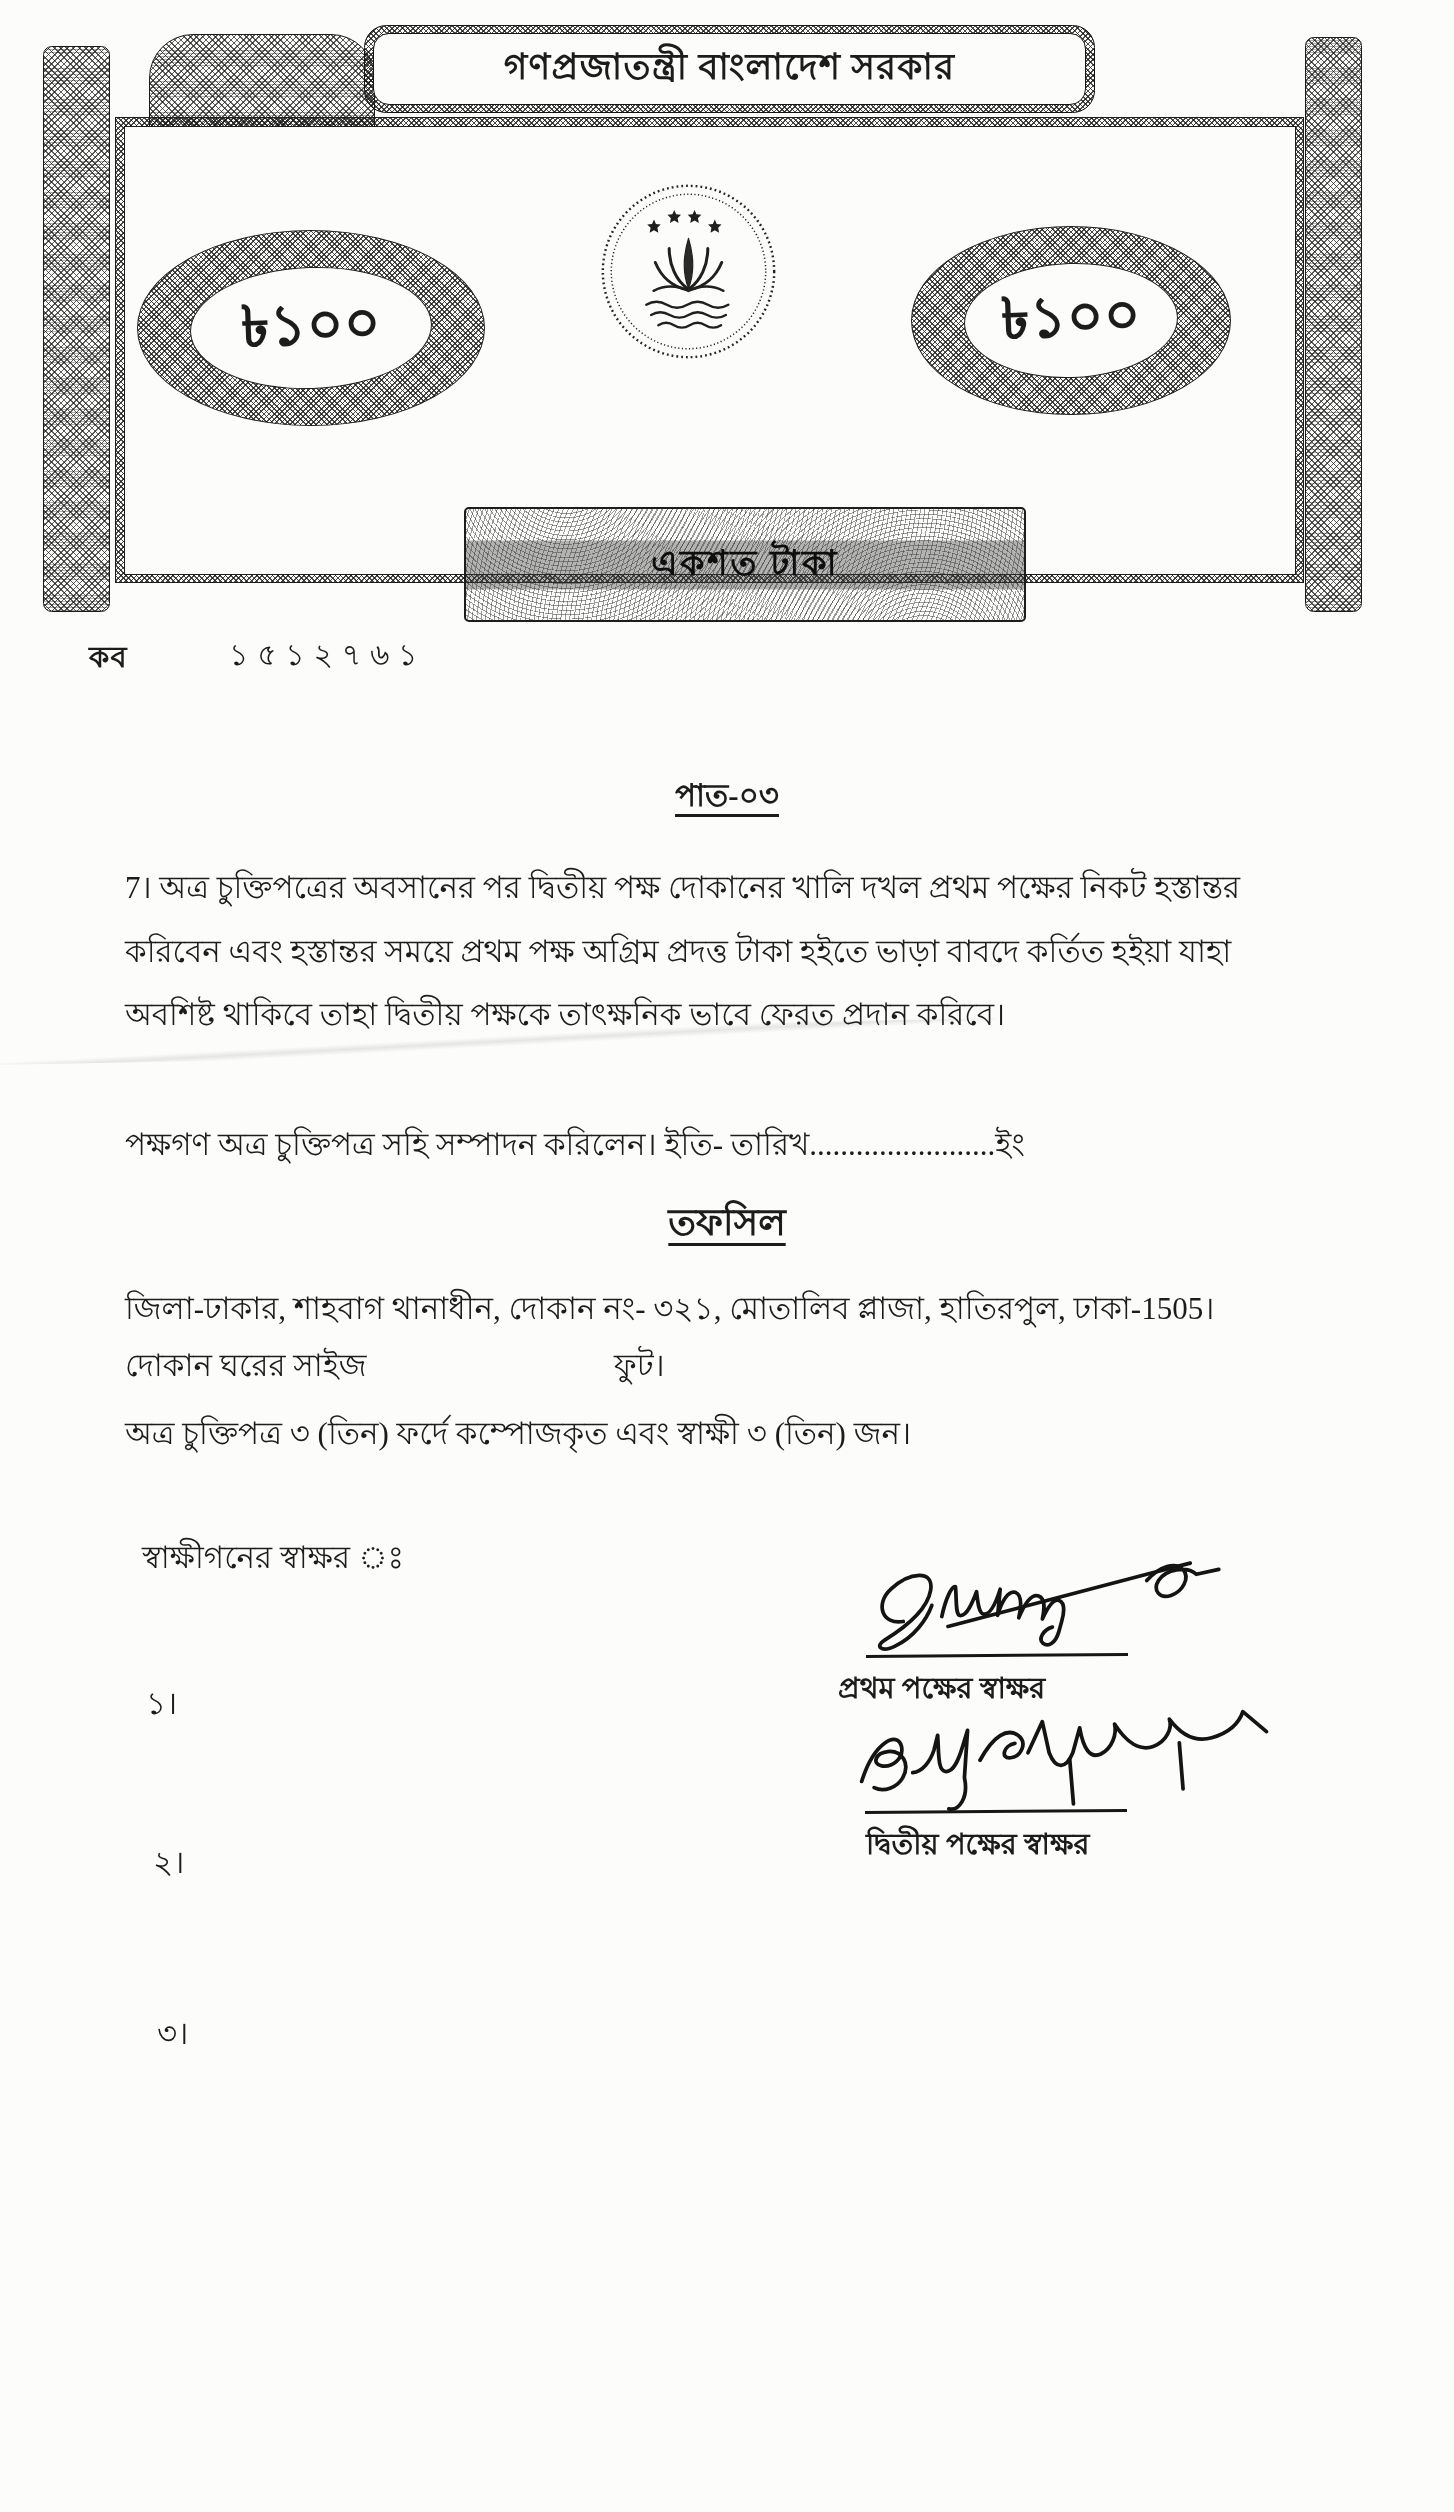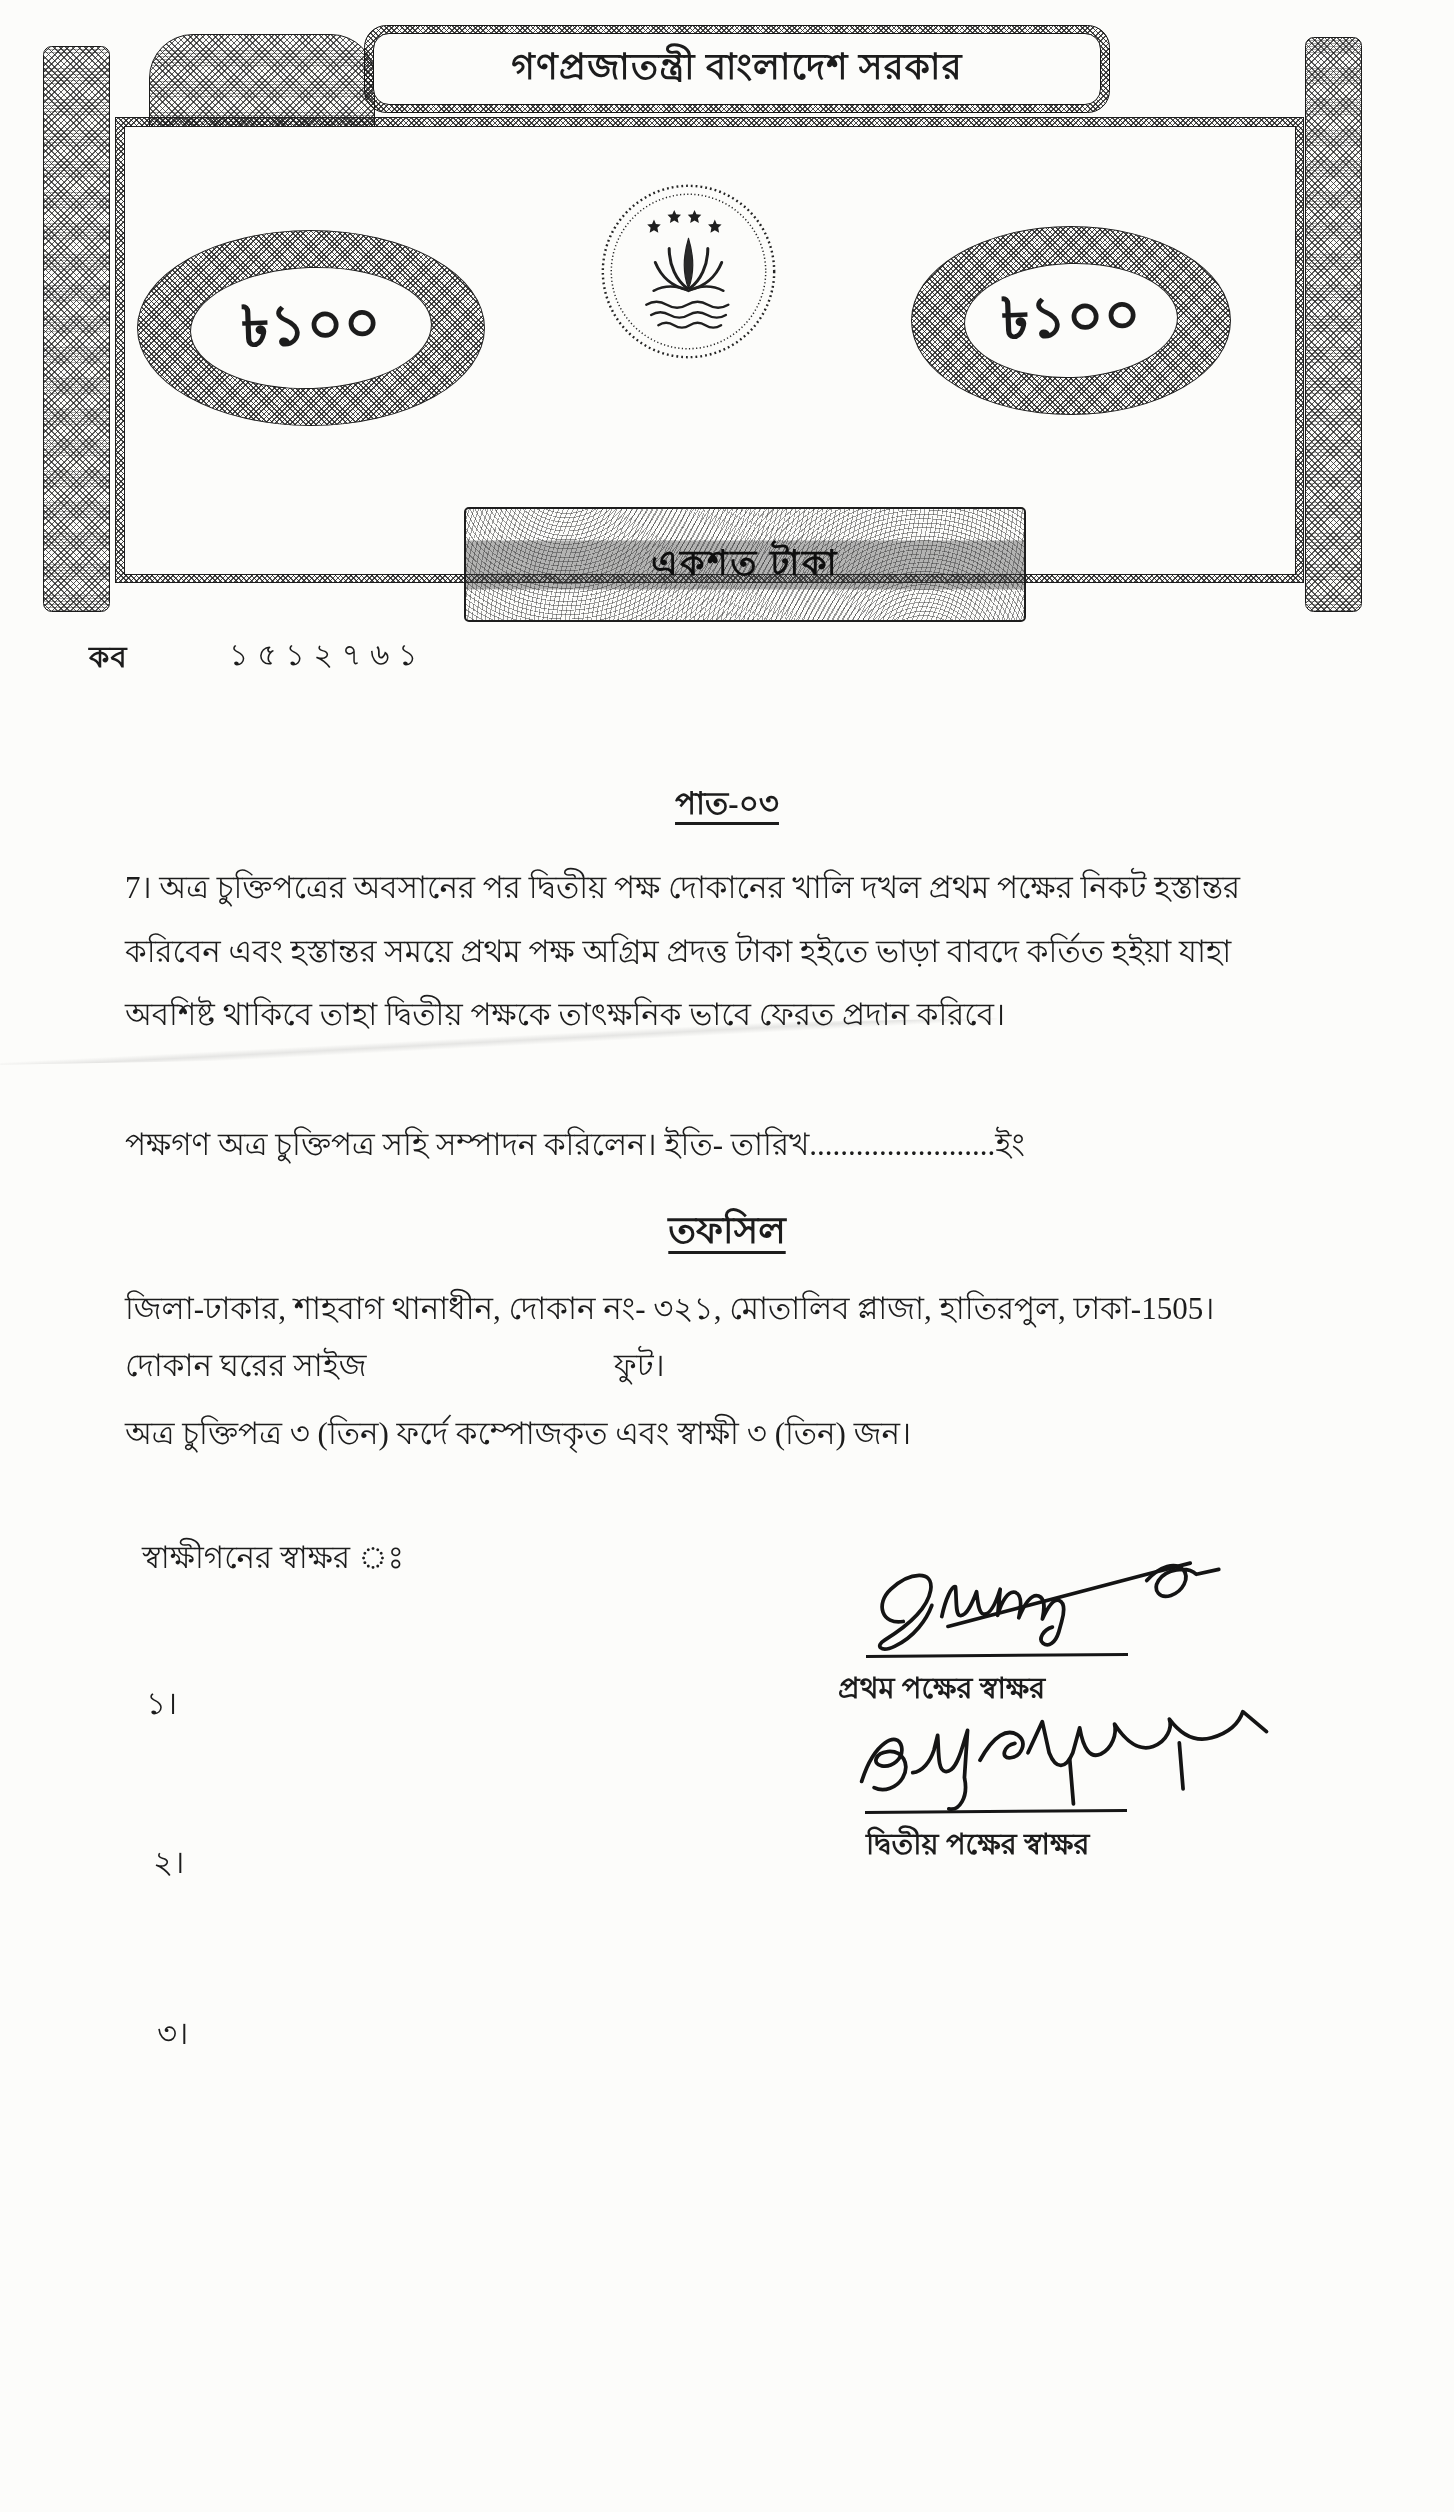--- a/index.html
+++ b/index.html
@@ -11,39 +11,39 @@
   .hatch{background-image:
       repeating-linear-gradient(45deg, rgba(25,25,25,.78) 0 1.2px, rgba(0,0,0,0) 1.2px 3.7px),
       repeating-linear-gradient(-45deg, rgba(25,25,25,.78) 0 1.2px, rgba(0,0,0,0) 1.2px 3.7px);}
   .lace{background-image:
       repeating-linear-gradient(45deg, rgba(25,25,25,.7) 0 1.2px, rgba(0,0,0,0) 1.2px 4.4px),
       repeating-linear-gradient(-45deg, rgba(25,25,25,.7) 0 1.2px, rgba(0,0,0,0) 1.2px 4.4px),
       repeating-linear-gradient(0deg, rgba(25,25,25,.35) 0 0.6px, rgba(0,0,0,0) 0.6px 3.1px);
       border:1.9px solid #1b1b1b;border-radius:8.7px;}
   .frame{border:1.9px solid #1d1d1d;}
   .frame-inner{position:absolute;inset:7.5px;background:#fcfcfa;border:1.2px solid #1d1d1d;}
-  .banner{border:1.9px solid #141414;border-radius:22.4px;padding-left:15px;}
+  .banner{border:1.9px solid #141414;border-radius:22.4px;}
   .banner-inner{position:absolute;inset:6.9px 8px;background:#fcfcfa;border:1.2px solid #141414;border-radius:16px;
       display:flex;align-items:center;justify-content:center;
       font-size:36px;font-weight:bold;letter-spacing:1.2px;white-space:nowrap;}
   .medallion{border:1.9px solid #1f1f1f;border-radius:50%;}
   .medallion-inner{position:absolute;inset:36px 52px;background:#fcfcfa;border:1.2px solid #1f1f1f;border-radius:50%;
       display:flex;align-items:center;justify-content:center;font-size:57px;font-weight:bold;transform:rotate(-2deg);}
   .bottom-banner{border:2.5px solid #1d1d1d;border-radius:5px;overflow:hidden;
       background-image:
         repeating-radial-gradient(circle at 18% -40%, rgba(35,35,35,.45) 0 0.9px, rgba(0,0,0,0) 0.9px 4.4px),
         repeating-radial-gradient(circle at 82% 140%, rgba(35,35,35,.45) 0 0.9px, rgba(0,0,0,0) 0.9px 4.4px);}
   .bottom-banner-band{position:absolute;left:0;right:0;top:50%;transform:translateY(-50%);height:49px;
       background:rgba(60,60,60,.38);display:flex;align-items:center;justify-content:center;
       font-size:35px;font-weight:bold;color:#0e0e0e;letter-spacing:2.5px;}
 
   
   .line{position:absolute;font-size:31px;white-space:nowrap;}
   .center{left:0;width:1454px;text-align:center;}
-  .u{text-decoration:underline;text-underline-offset:7.5px;text-decoration-thickness:2.5px;margin-top:8px;}
+  .u{text-decoration:underline;text-underline-offset:7.5px;text-decoration-thickness:2.5px;}
   .serif-bold{font-weight:bold;}
   .sigline{position:absolute;height:2.5px;background:#161616;transform:rotate(-.4deg);}
   .caption{position:absolute;font-size:29px;font-weight:bold;white-space:nowrap;}
   .crease{position:absolute;pointer-events:none;}
   svg{display:block;}
 </style>
 </head>
 <body>
 
 <div id="page">

